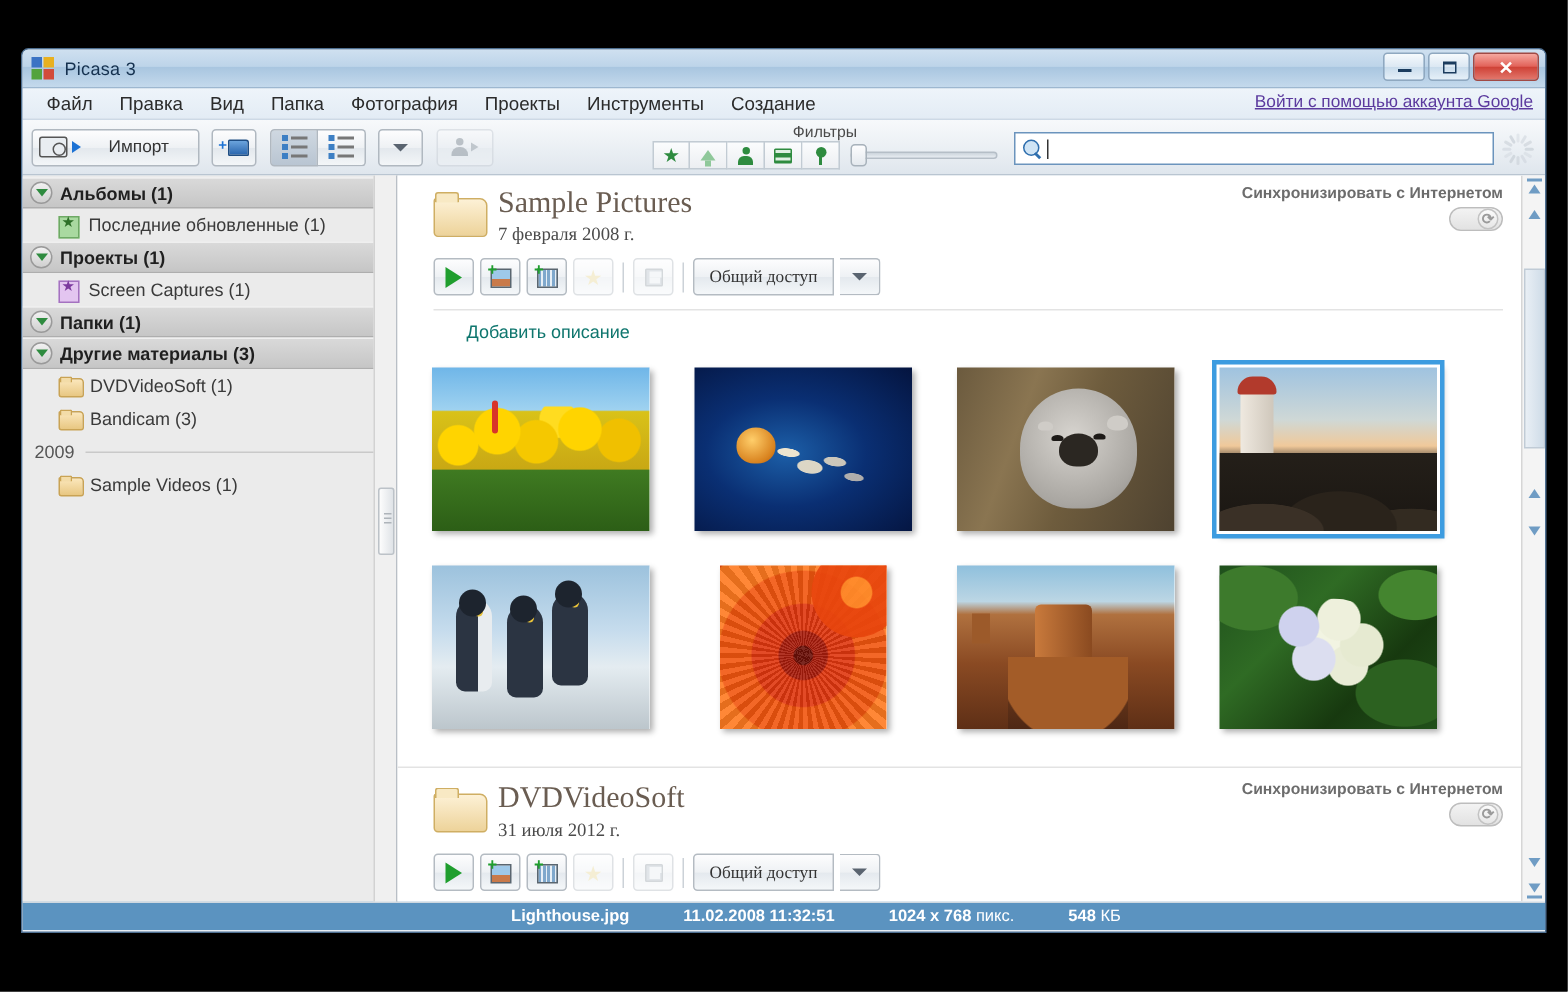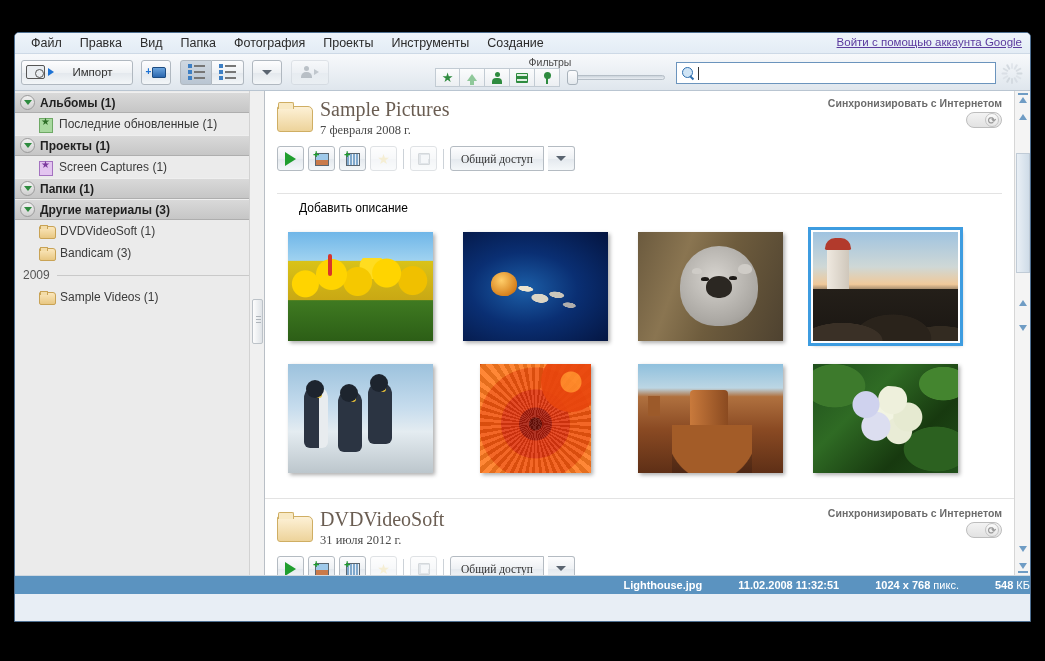--- a/index.html
+++ b/index.html
@@ -229,21 +229,21 @@
     background:#f0f0f0; border-left:1px solid #d2d2d2;}
   #side-thumb { position:absolute; left:2px; top:208px; width:11px; height:45px;
     border-radius:2px; background:linear-gradient(to right,#fdfdfd,#dfe3e7);border:1px solid #bcc2c8;}
   #side-thumb::after{content:'';position:absolute;left:3px;top:16px;width:5px;height:1px;
     box-shadow:0 0 0 0 #aeb4ba,0 3px 0 #aeb4ba,0 6px 0 #aeb4ba;background:#aeb4ba;}
 
   
   #main { flex:1; background:#fff; position:relative; overflow:hidden; display:flex;}
   #content { flex:1; overflow:hidden; position:relative;}
 
-  .album-head { padding: 8px 12px 0 12px; position:relative; }
+  .album-head { padding: 8px 12px 0 24px; position:relative; }
   .album-title-row { display:flex; align-items:flex-start; gap:9px; }
   .big-folder { width:34px;height:28px;position:relative;flex:none;margin-top:3px;}
   .big-folder::before{content:'';position:absolute;left:0;top:4px;width:34px;height:24px;border-radius:2px 5px 3px 3px;
     background:linear-gradient(to bottom,#fdf1d6,#edd39a);border:1px solid #cfae63;}
   .big-folder::after{content:'';position:absolute;left:1px;top:0px;width:14px;height:6px;border-radius:2px 2px 0 0;
     background:#f8e9c4;border:1px solid #cfae63;border-bottom:none;}
   .album-name { font-family:"Liberation Serif",serif; font-size:20px; color:#6a5d52; line-height:1.05;}
   .album-date { font-family:"Liberation Serif",serif; font-size:12.5px; color:#4b4b4b; margin-top:3px;}
   .sync-area { position:absolute; right:12px; top:6px; text-align:right;font-weight:bold; }
   .sync-label { font-size:10.5px; color:#6c6c6c; }
@@ -275,22 +275,22 @@
   .disk-g::before{content:'';position:absolute;left:2px;top:1px;width:8px;height:4px;background:#e8edf2;}
   .disk-g::after{content:'';position:absolute;left:2.5px;bottom:1px;width:7px;height:4px;background:#e8edf2;}
   .sep-v{width:1px;height:20px;background:#ccd2d8;margin:0 2px;}
   .share-btn{height:25px;border:1px solid #b4bbc2;border-radius:3px 0 0 3px;
     background:linear-gradient(to bottom,#fdfdfe,#eef1f4 50%,#e4e9ee 52%,#f4f7f9);
     display:flex;align-items:center;padding:0 10px;font-size:11.5px;color:#333;font-family:Liberation Serif, serif;}
   .share-caret{width:27px;height:25px;border:1px solid #b4bbc2;border-left:none;border-radius:0 3px 3px 0;
     background:linear-gradient(to bottom,#fdfdfe,#eef1f4 50%,#e4e9ee 52%,#f4f7f9);
     display:flex;align-items:center;justify-content:center;}
 
-  .desc-bar { border-top:1px solid #e3e3e3; margin-top:22px; padding:7px 0 0 22px;
-    font-size:12px; color:#000000;}
+  .desc-bar { border-top:1px solid #e3e3e3; margin-top:9px; padding:7px 0 0 22px;
+    font-size:12px; color:#0f766e;}
 
   .thumb-grid { display:flex; flex-wrap:wrap; gap:0; padding:5px 0 0 8px;}
   .thumb-cell { width:175px; height:132px; display:flex; align-items:center; justify-content:center; }
   .thumb {
     box-shadow: 2px 2px 4px rgba(0,0,0,.32);
     display:block; position:relative;
   }
   .thumb.selected { outline:3px solid #3d9ce0; outline-offset:0px; border:2px solid #fff; }
 
   
@@ -301,21 +301,21 @@
   .sb-arrow.up i { border-bottom:6px solid #6f9cc4;}
   .sb-arrow.dn i { border-top:6px solid #6f9cc4;}
   .sb-arrow.bar::after{content:'';position:absolute;left:1px;width:10px;height:2px;background:#6f9cc4;}
   .sb-arrow.up.bar::after{top:-1px;} .sb-arrow.dn.bar::after{bottom:-1px;}
   #main-thumb { position:absolute; left:1px; top:62px; width:14px; height:120px;
     background:linear-gradient(to right,#e9eff5,#cfdce8); border:1px solid #c0cbd6;}
 
   
   #statusbar {
     height:19px; background:#5b93c0; border-top:1px solid #cfd8e0;
-    display:flex; align-items:center; justify-content:flex-end; gap:36px;
+    display:flex; align-items:center; justify-content:center; gap:36px;
     font-size:11px; color:#fff;padding-left:43px;
   }
   #statusbar .sfile{font-weight:bold;}
   #statusbar .sdate{font-weight:bold;}
   .unit{font-weight:normal;}
 
   
   .img{width:145px;height:109px;overflow:hidden;position:relative;background:#222;}
   .img.sq{width:111px;height:109px;}
 
@@ -405,20 +405,40 @@
       radial-gradient(circle at 80% 50%,#e6ead1 0 14px,transparent 15px),
       radial-gradient(circle at 38% 65%,#dcdef0 0 14px,transparent 15px),
       radial-gradient(circle at 68% 72%,#e9ecd6 0 13px,transparent 14px),
       radial-gradient(circle at 50% 46%,#f2f4e2 0 14px,transparent 15px);}
 </style>
 </head>
 <body>
 
 <div id="window">
 
+  <div id="titlebar">
+    <div id="app-icon">
+      <i></i>
+        <i></i>
+        <i></i>
+        <i></i>
+    </div>
+    <div id="title-text">Picasa 3</div>
+    <div id="win-buttons">
+      <div class="winbtn">
+          <span class="min-glyph"></span>
+        </div>
+      <div class="winbtn">
+          <span class="max-glyph"></span>
+        </div>
+      <div class="winbtn close">
+          <span>✕</span>
+        </div>
+    </div>
+  </div>
 
   <div id="menubar">
     <div class="menu-item">Файл</div>
     <div class="menu-item">Правка</div>
     <div class="menu-item">Вид</div>
     <div class="menu-item">Папка</div>
     <div class="menu-item">Фотография</div>
     <div class="menu-item">Проекты</div>
     <div class="menu-item">Инструменты</div>
     <div class="menu-item">Создание</div>

